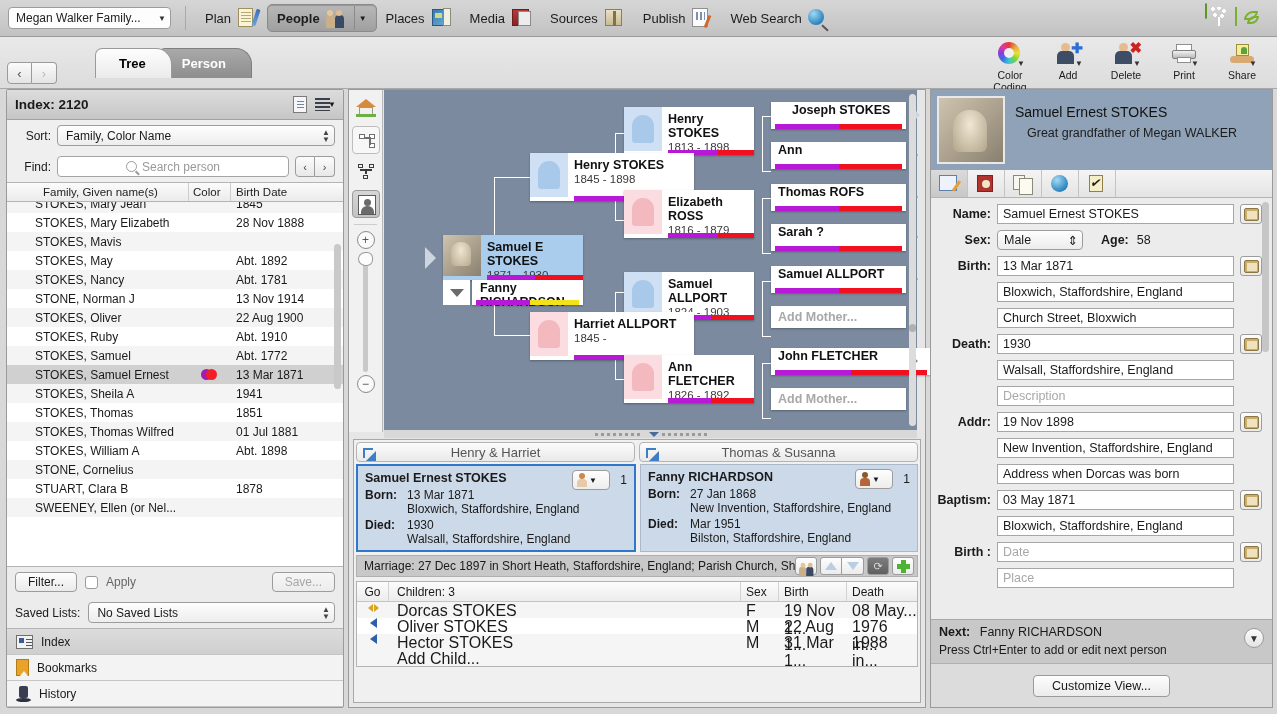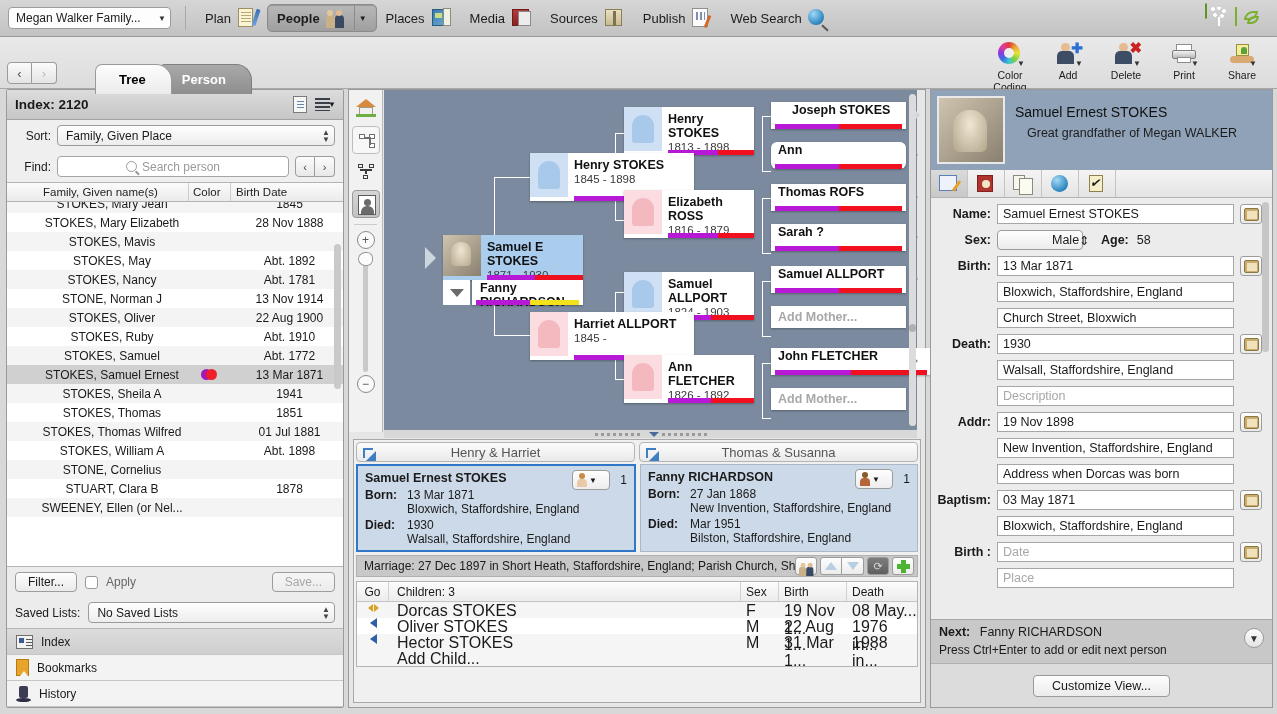--- a/index.html
+++ b/index.html
@@ -139,21 +139,21 @@
   .share .card::after{content:"";position:absolute;left:4px;top:2px;width:6px;height:7px;background:#5ea13c;border-radius:3px 3px 0 0;}
 
   
   .navbtns { position: absolute; left: 7px; top: 62px; display: flex; }
   .navbtn { width: 25px; height: 22px; background: linear-gradient(to bottom,#fbfbfb,#e4e4e4);
     border: 1px solid #9b9b9b; display:flex;align-items:center;justify-content:center;
     font-size: 13px; color: #555; }
   .navbtn:first-child { border-radius: 4px 0 0 4px; }
   .navbtn:last-child { border-radius: 0 4px 4px 0; border-left: none; color:#bbb;}
 
-  .tabrow { position: absolute; left: 55px; top: 64px; height: 16px; display: flex; padding-left: 40px; }
+  .tabrow { position: absolute; left: 55px; top: 48px; height: 16px; display: flex; padding-left: 40px; }
   .vtab {
     height: 30px; padding: 0 26px 0 24px; display: flex; align-items: center;
     font-size: 13px; font-weight: bold;
     position: relative; margin-right: -14px;
   }
   .vtab .shape { position: absolute; inset: 0; }
   .vtab.active { color: #000; z-index: 3; }
   .vtab.inactive { color: #fff; z-index: 2; }
   .vtab.active .shape {
     background: linear-gradient(to bottom,#fdfdfd,#ebebeb);
@@ -212,21 +212,21 @@
 
   .list-head {
     display: flex; height: 20px; background: linear-gradient(to bottom,#fbfbfb,#ebebeb);
     border-top: 1px solid #b4b4b4; border-bottom: 1px solid #b4b4b4;
     font-size: 11.5px; align-items: center; color: #222;
   }
   .list-head .c1 { flex: 1; padding-left: 36px; border-right:1px solid #cdcdcd; height:100%; display:flex;align-items:center;}
   .list-head .c2 { width: 42px; padding-left: 4px; border-right:1px solid #cdcdcd;height:100%; display:flex;align-items:center;}
   .list-head .c3 { width: 112px; padding-left: 5px;height:100%;display:flex;align-items:center; }
 
-  .list-wrap { flex: 1; overflow: hidden; position: relative; background: #fff; text-align: center; }
+  .list-wrap { flex: 1; overflow: hidden; position: relative; background: #fff; }
   .prow { display: flex; height: 19px; align-items: center; font-size: 12px; }
   .prow:nth-child(odd) { background: #f4f4f4; }
   .prow:nth-child(even) { background: #ffffff; }
   .prow.sel { background: #d0d0d0; }
   .prow .n { flex: 1; padding-left: 28px; white-space: nowrap; overflow: hidden;}
   .prow .col { width: 42px; display: flex; align-items: center; justify-content: center;}
   .prow .bd { width: 112px; padding-left: 5px; }
   .dot2 { position: relative; width: 18px; height: 11px; }
   .dot2 .d1{position:absolute;left:0;top:0;width:11px;height:11px;border-radius:50%;background:#a01ab8;}
   .dot2 .d2{position:absolute;left:5px;top:0;width:11px;height:11px;border-radius:50%;background:#f01e28;}
@@ -437,21 +437,21 @@
   .finput.ph { color: #a8a8a8; }
   .fbtn { width: 22px; height: 20px; margin-left: 6px; background: linear-gradient(to bottom,#fdfdfd,#eaeaea);
     border: 1px solid #9c9c9c; border-radius: 3px; position: relative; flex: 0 0 22px;}
   .fbtn.none { visibility: hidden; }
   .bk{position:absolute;left:3px;top:3px;width:15px;height:13px;background:#c9ad6e;
     border:1px solid #8d7740; border-radius:2px;}
   .bk::after{content:"";position:absolute;left:2px;top:2px;width:10px;height:8px;background:#efe2bd;}
   .fsel { width: 86px; height: 20px; background: linear-gradient(to bottom,#fefefe,#ececec);
     border: 1px solid #9c9c9c; border-radius: 4px; display: flex; align-items: center;
     padding: 0 4px 0 6px; font-size: 12.5px; }
-  .fsel .v { flex: 1; margin-left: 48px; }
+  .fsel .v { flex: 1; }
   .age { font-size: 12.5px; font-weight: bold; margin-left: 18px; }
   .agev { font-size: 12.5px; margin-left: 8px; }
   .det-scroll{position:absolute;right:3px;top:4px;width:7px;height:150px;background:#c6c6c6;border-radius:4px;}
 
   .nextbar { position: absolute; left: 0; right: 0; bottom: 44px; height: 44px;
     background: #c8c8c8; border-top: 1px solid #a8a8a8; padding: 5px 8px; }
   .nextbar .l1 { font-size: 12.5px; font-weight: bold; }
   .nextbar .l2 { font-size: 12px; margin-top: 4px; }
   .chev { position: absolute; right: 8px; top: 8px; width: 20px; height: 20px; border-radius: 50%;
     background: linear-gradient(to bottom,#fbfbfb,#e4e4e4); border: 1px solid #9a9a9a;
@@ -621,21 +621,21 @@
         </span>
       <span class="hdr-ico">
         <i class="grid-ico"></i>
           <i class="grid-caret">▼</i>
       </span>
     </div>
 
     <div class="sb-row">
       <span class="sb-label">Sort:</span>
       <div class="mac-select">
-        <span class="v">Family, Given Place</span>
+        <span class="v">Family, Color Name</span>
         <span class="st">▲<br>▼</span>
       </div>
     </div>
 
     <div class="sb-row">
       <span class="sb-label">Find:</span>
       <div class="find-input">
         <span class="mag"></span>
         <span>Search person</span>
       </div>
@@ -947,21 +947,21 @@
           <div class="pcard nopic" style="position: absolute; left: 387px; top: 12px; width: 135px; height: 27px;">
             <div class="ptext" style="top:2px;left:21px;">
               <div class="pname">Joseph STOKES</div>
             </div>
             <div class="bars" style="left:4px;right:4px;">
               <i class="bar-purple" style="width:50%"></i>
               <i class="bar-red" style="width:50%"></i>
             </div>
           </div>
           <div class="trirt solid" style="position: absolute; left: 525px; top: 14px;"></div>
-          <div class="pcard nopic" style="position: absolute; left: 387px; top: 52px; width: 135px; height: 27px; border-radius: 6px;">
+          <div class="pcard nopic" style="position: absolute; left: 387px; top: 52px; width: 135px; height: 27px;">
             <div class="ptext" style="top:2px;left:7px;">
               <div class="pname">Ann</div>
             </div>
             <div class="bars" style="left:4px;right:4px;">
               <i class="bar-purple" style="width:50%"></i>
               <i class="bar-red" style="width:50%"></i>
             </div>
           </div>
           <div class="trirt hollow" style="position: absolute; left: 525px; top: 54px;"></div>
           <div class="pcard nopic" style="position: absolute; left: 387px; top: 94px; width: 135px; height: 27px;">

